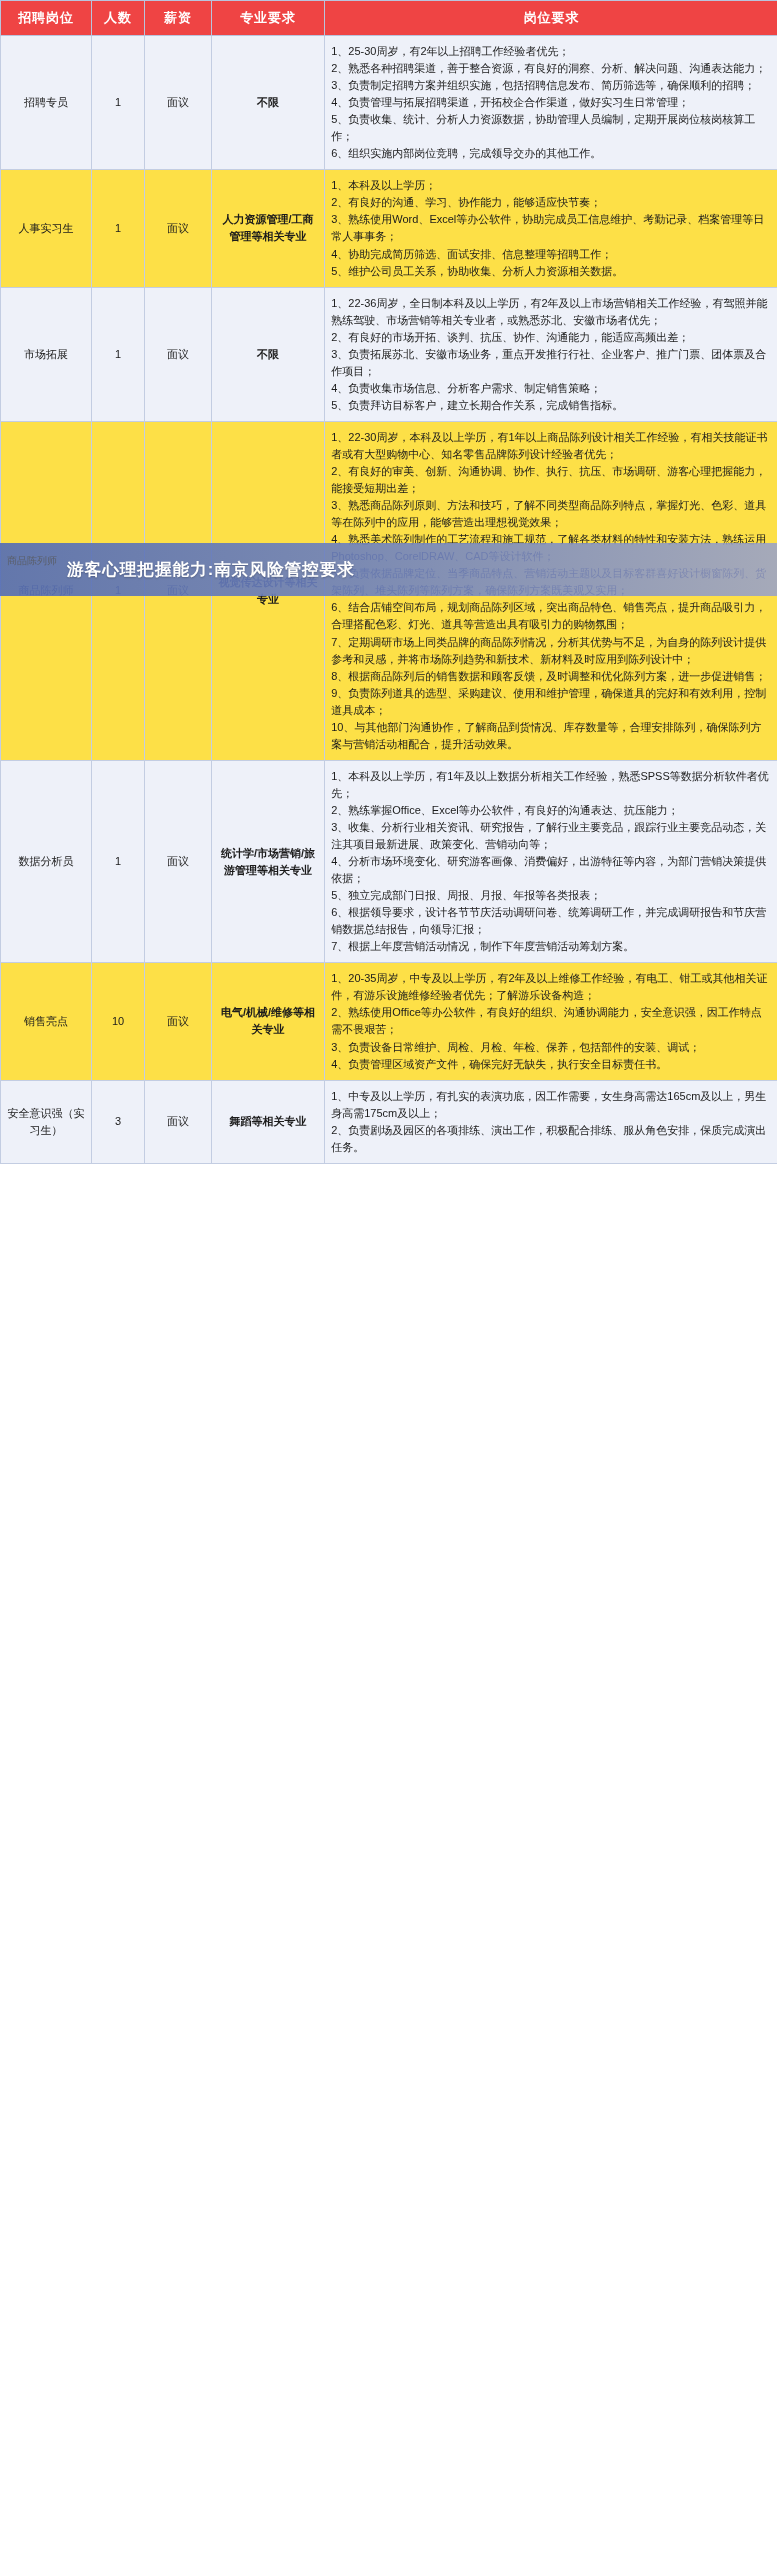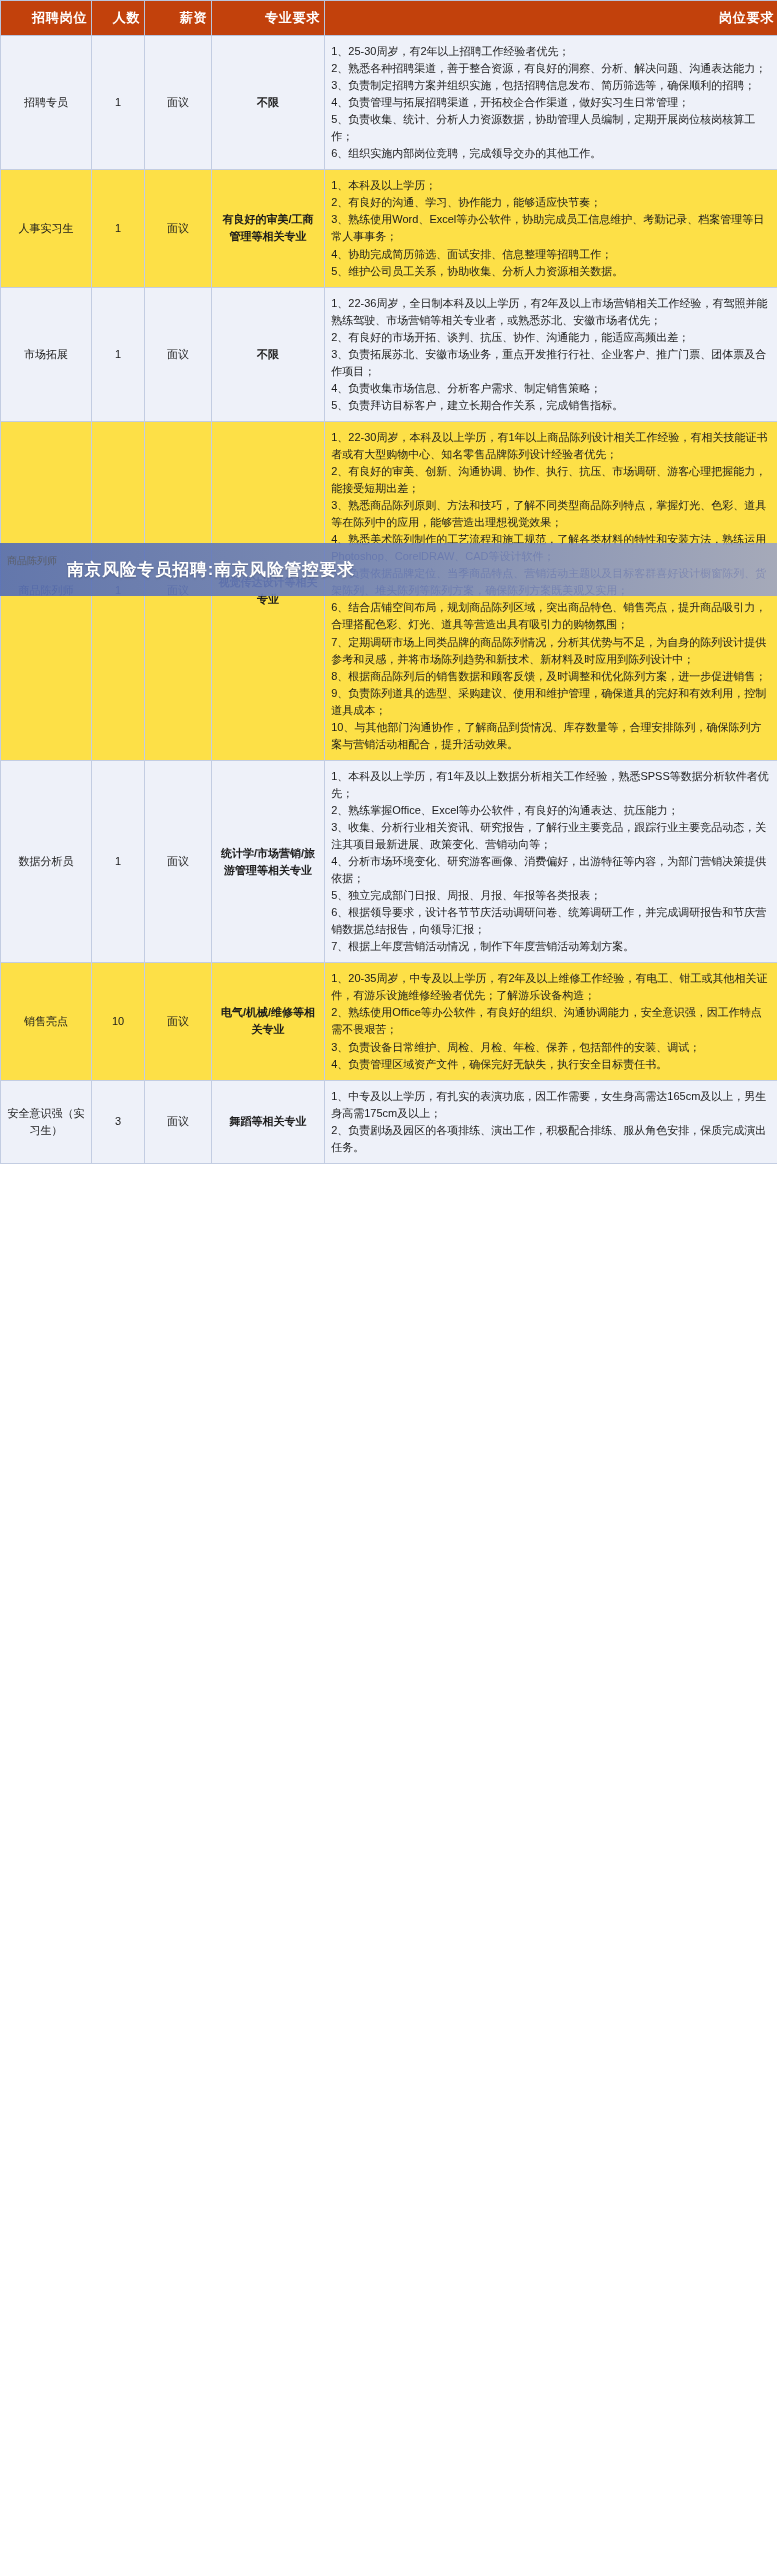--- a/index.html
+++ b/index.html
@@ -12,25 +12,25 @@
   body {
     width: 777px;
     position: relative;
   }
   table.recruit-table {
     width: 777px;
     border-collapse: collapse;
     table-layout: fixed;
   }
   table.recruit-table th {
-    background: #c2410c;
+    background: #ef4444;
     color: #ffffff;
     font-size: 13px;
     font-weight: bold;
-    text-align: right;
+    text-align: center;
     padding: 8px 3.5px;
     border: 0.9px solid #b9c4dd;
     letter-spacing: 0.9px;
   }
   table.recruit-table td {
     border: 0.9px solid #c3cde2;
     vertical-align: middle;
     font-size: 11px;
     line-height: 1.55;
     color: #1b1b1b;
@@ -126,21 +126,21 @@
 2、熟悉各种招聘渠道，善于整合资源，有良好的洞察、分析、解决问题、沟通表达能力；
 3、负责制定招聘方案并组织实施，包括招聘信息发布、简历筛选等，确保顺利的招聘；
 4、负责管理与拓展招聘渠道，开拓校企合作渠道，做好实习生日常管理；
 5、负责收集、统计、分析人力资源数据，协助管理人员编制，定期开展岗位核岗核算工作；
 6、组织实施内部岗位竞聘，完成领导交办的其他工作。</td>
     </tr>
     <tr class="row-plain">
       <td class="cell-center">人事实习生</td>
       <td class="cell-center">1</td>
       <td class="cell-center">面议</td>
-      <td class="cell-major">有良好的审美/工商管理等相关专业</td>
+      <td class="cell-major">人力资源管理/工商管理等相关专业</td>
       <td class="cell-req">1、本科及以上学历；
 2、有良好的沟通、学习、协作能力，能够适应快节奏；
 3、熟练使用Word、Excel等办公软件，协助完成员工信息维护、考勤记录、档案管理等日常人事事务；
 4、协助完成简历筛选、面试安排、信息整理等招聘工作；
 5、维护公司员工关系，协助收集、分析人力资源相关数据。</td>
     </tr>
     <tr class="row-alt">
       <td class="cell-center">市场拓展</td>
       <td class="cell-center">1</td>
       <td class="cell-center">面议</td>
@@ -195,16 +195,16 @@
       <td class="cell-center">3</td>
       <td class="cell-center">面议</td>
       <td class="cell-major">舞蹈等相关专业</td>
       <td class="cell-req">1、中专及以上学历，有扎实的表演功底，因工作需要，女生身高需达165cm及以上，男生身高需175cm及以上；
 2、负责剧场及园区的各项排练、演出工作，积极配合排练、服从角色安排，保质完成演出任务。</td>
     </tr>
   </tbody>
 </table>
 
 <div class="overlay-banner">
-  <span class="banner-text">南京风险专员招聘:南京风险管控要求</span>
+  <span class="banner-text">游客心理把握能力:南京风险管控要求</span>
 </div>
 <div class="overlay-left-label">商品陈列师</div>
 
 
 </body></html>

